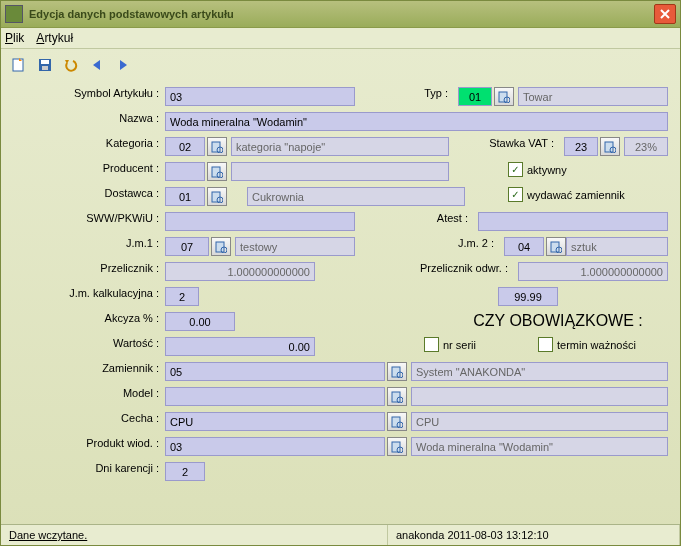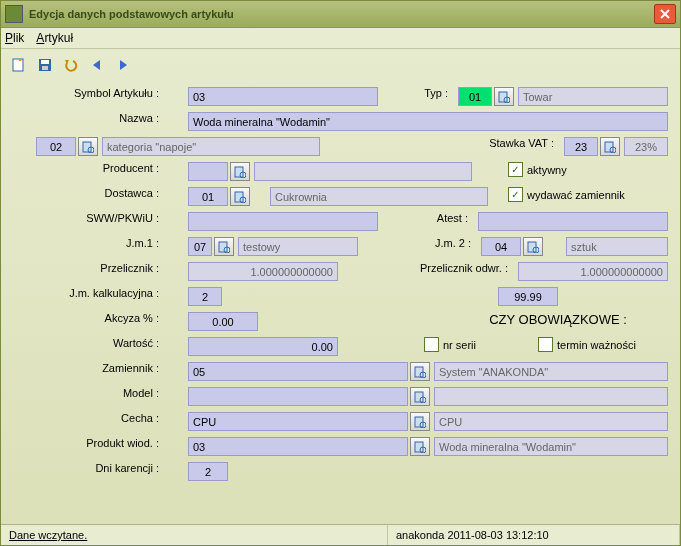--- a/index.html
+++ b/index.html
@@ -9,30 +9,30 @@
 .titlebar .title{flex:1;font-weight:bold;color:#3a4a1a;}
 .closebtn{width:20px;height:18px;background:#e85a3a;border:1px solid #a03818;color:#fff;font-weight:bold;display:flex;align-items:center;justify-content:center;cursor:pointer;border-radius:2px;}
 .menubar{height:20px;background:#e8ecd0;border-bottom:1px solid #c0c8a0;display:flex;align-items:center;padding:0 4px;font-size:12px;}
 .menubar span{margin-right:12px;cursor:pointer;}
 .menubar span u{text-decoration:underline;}
 .toolbar{height:24px;padding:4px 8px;display:flex;align-items:center;gap:6px;}
 .tbtn{width:18px;height:18px;display:inline-flex;align-items:center;justify-content:center;cursor:pointer;border:1px solid transparent;}
 .form-area{padding:6px 12px 0 12px;}
 .row{display:flex;align-items:flex-start;height:25px;}
 .lbl{text-align:right;padding-right:6px;white-space:nowrap;}
-.inp{height:19px;background:#c9caea;border:1px solid #9a9acc;padding:0 4px;box-sizing:border-box;font-size:11px;display:flex;align-items:center;margin-left:23px;}
+.inp{height:19px;background:#c9caea;border:1px solid #9a9acc;padding:0 4px;box-sizing:border-box;font-size:11px;display:flex;align-items:center;}
 .inp-ro{background:#d6d6e6;color:#666;}
 .inp-hl{background:#00e070;}
 .lookup{width:20px;height:19px;border:1px solid #888;background:linear-gradient(#f8f8f8,#d8d8d8);display:inline-flex;align-items:center;justify-content:center;cursor:pointer;margin-left:2px;box-sizing:border-box;}
 .num{text-align:center;justify-content:center;}
 .right{text-align:right;justify-content:flex-end;}
 .chk{display:inline-flex;align-items:center;gap:4px;}
 .chk .box{width:13px;height:13px;border:1px solid #5a7a2a;background:#fff;display:inline-flex;align-items:center;justify-content:center;font-size:10px;color:#2a6a1a;}
 .box.empty{color:transparent;}
-.section-label{font-size:13px;}
+.section-label{font-size:16px;}
 .statusbar{position:absolute;bottom:0;left:0;right:0;height:20px;background:#e8ecd0;border-top:1px solid #aab488;display:flex;align-items:center;font-size:11px;}
 .statusbar .pane{padding:0 8px;border-right:1px solid #c0c8a0;height:100%;display:flex;align-items:center;}
 .statusbar .pane:first-child{flex:0 0 370px;text-decoration:underline;}
 svg{display:block;}
 </style>
 </head>
 <body>
 
 <div class="window">
 
@@ -99,20 +99,21 @@
         </div>
       <div class="inp inp-ro" style="width:150px;margin-left:4px">Towar</div>
     </div>
 
     <div class="row">
       <div class="lbl" style="width:146px">Nazwa :</div>
       <div class="inp" style="flex:1">Woda mineralna "Wodamin"</div>
     </div>
 
     <div class="row">
+      <div class="lbl" style="width:146px">Kategoria :</div>
       <div class="inp num" style="width:40px">02</div>
       <div class="lookup">
           <svg width="12" height="12">
             <rect x="1" y="1" width="8" height="10" fill="#cde" stroke="#36a"></rect>
             <circle cx="9" cy="9" r="3" fill="none" stroke="#36a"></circle>
           </svg>
         </div>
       <div class="inp inp-ro" style="width:218px;margin-left:4px">kategoria "napoje"</div>
       <div style="flex:1"></div>
       <div class="lbl">Stawka VAT :</div>
@@ -163,21 +164,21 @@
     <div class="row">
       <div class="lbl" style="width:146px">SWW/PKWiU :</div>
       <div class="inp" style="width:190px"></div>
       <div style="flex:1"></div>
       <div class="lbl">Atest :</div>
       <div class="inp" style="width:190px;margin-left:4px"></div>
     </div>
 
     <div class="row">
       <div class="lbl" style="width:146px">J.m.1 :</div>
-      <div class="inp num" style="width:24px">07</div>
+      <div class="inp num" style="width:44px">07</div>
       <div class="lookup">
           <svg width="12" height="12">
             <rect x="1" y="1" width="8" height="10" fill="#cde" stroke="#36a"></rect>
             <circle cx="9" cy="9" r="3" fill="none" stroke="#36a"></circle>
           </svg>
         </div>
       <div class="inp inp-ro" style="width:120px;margin-left:4px">testowy</div>
       <div style="flex:1"></div>
       <div class="lbl">J.m. 2 :</div>
       <div class="inp num" style="width:40px;margin-left:4px">04</div>

